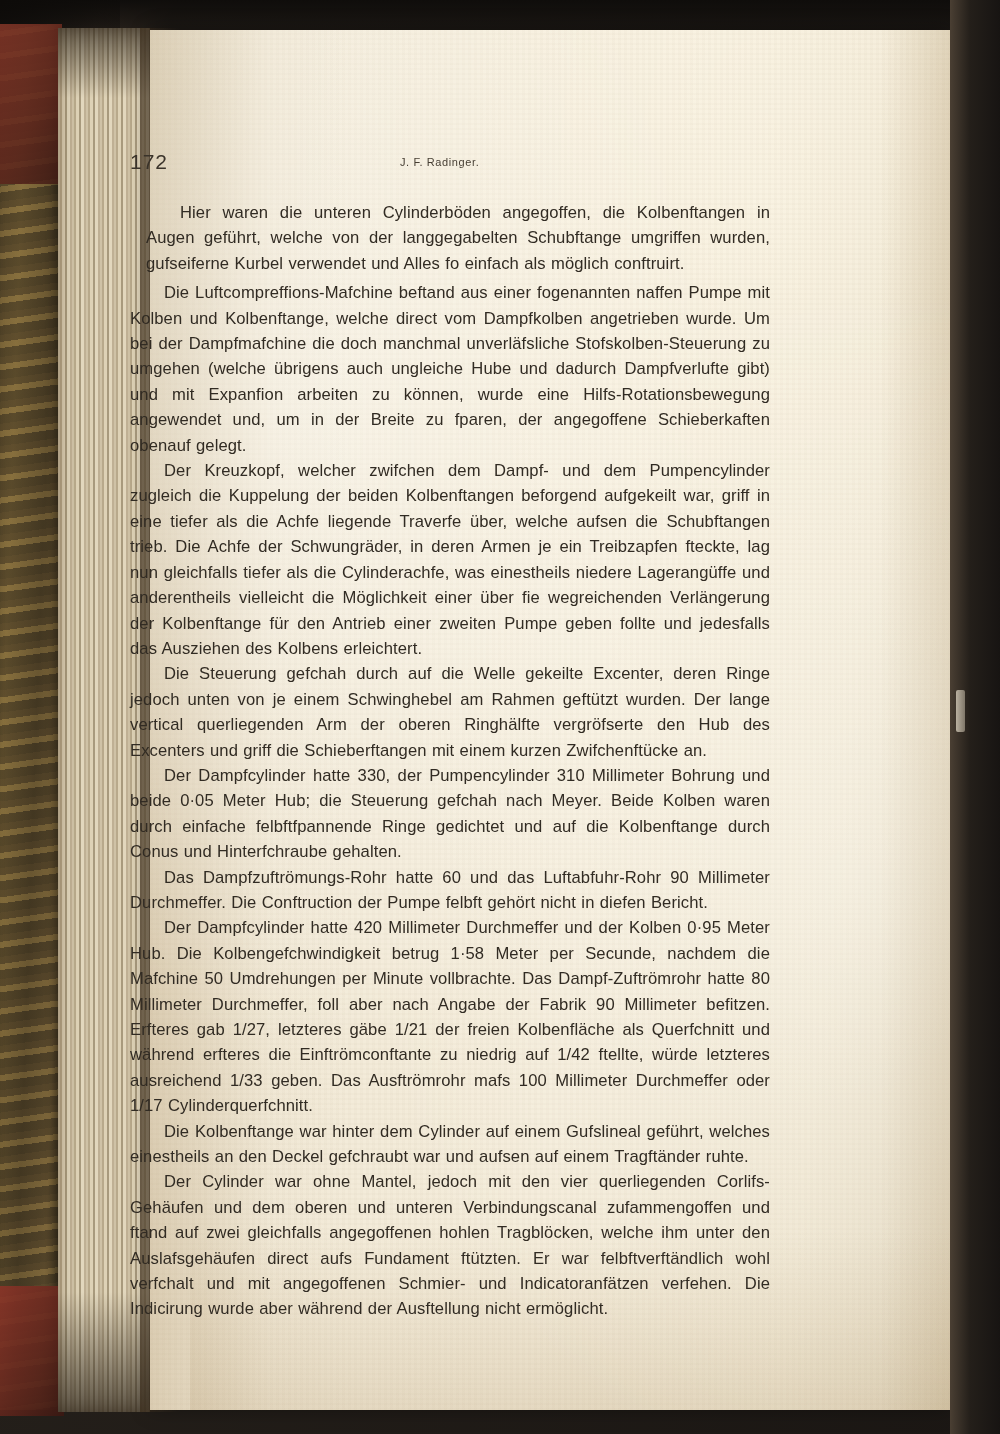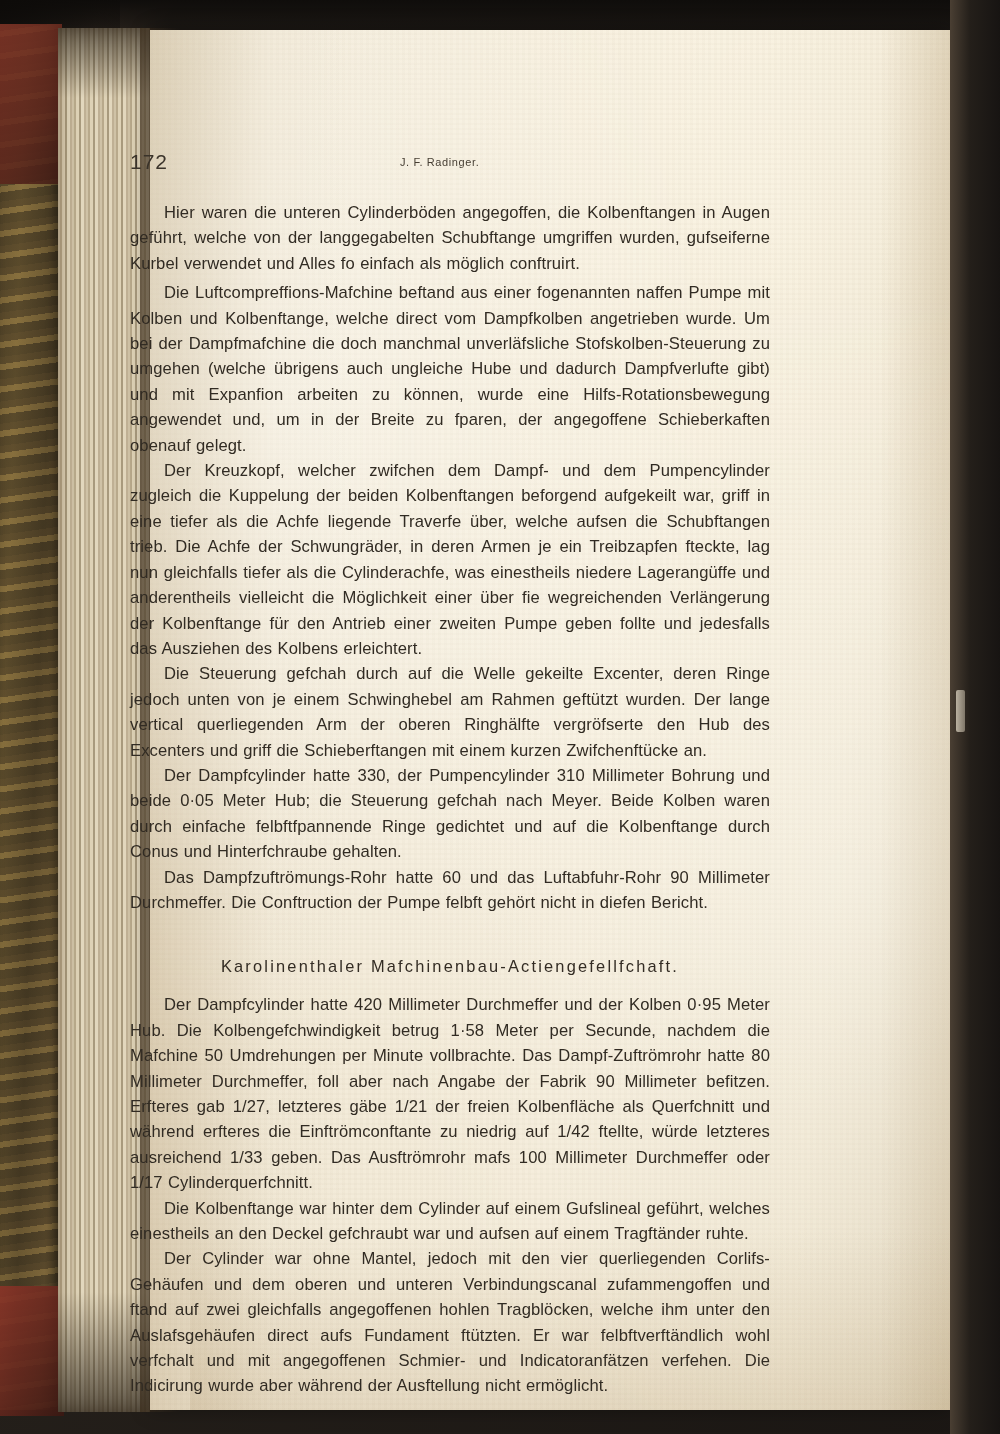--- a/index.html
+++ b/index.html
@@ -162,20 +162,21 @@
     text-indent: 34px;
     text-align: justify;
     font-size: 16.6px;
     line-height: 25.4px;
     color: #312b23;
     letter-spacing: 0.1px;
     word-spacing: 0.6px;
   }
   p.para.first {
     margin-top: 16px;
+    padding-left: 16px;
   }
   p.para.gap {
     margin-top: 4px;
   }
   .section-head {
     margin: 42px 0 16px 0;
     text-align: center;
     font-size: 16.4px;
     letter-spacing: 2.2px;
     color: #332c24;
@@ -224,21 +225,20 @@
       <div class="running-head">J. F. Radinger.</div>
     </div>
 
     <p class="para first">Hier waren die unteren Cylinderböden angegoffen, die Kolbenftangen in Augen geführt, welche von der langgegabelten Schubftange umgriffen wurden, gufseiferne Kurbel verwendet und Alles fo einfach als möglich conftruirt.</p>
     <p class="para gap">Die Luftcompreffions-Mafchine beftand aus einer fogenannten naffen Pumpe mit Kolben und Kolbenftange, welche direct vom Dampfkolben angetrieben wurde. Um bei der Dampfmafchine die doch manchmal unverläfsliche Stofskolben-Steuerung zu umgehen (welche übrigens auch ungleiche Hube und dadurch Dampfverlufte gibt) und mit Expanfion arbeiten zu können, wurde eine Hilfs-Rotationsbewegung angewendet und, um in der Breite zu fparen, der angegoffene Schieberkaften obenauf gelegt.</p>
     <p class="para">Der Kreuzkopf, welcher zwifchen dem Dampf- und dem Pumpencylinder zugleich die Kuppelung der beiden Kolbenftangen beforgend aufgekeilt war, griff in eine tiefer als die Achfe liegende Traverfe über, welche aufsen die Schubftangen trieb. Die Achfe der Schwungräder, in deren Armen je ein Treibzapfen fteckte, lag nun gleichfalls tiefer als die Cylinderachfe, was einestheils niedere Lagerangüffe und anderentheils vielleicht die Möglichkeit einer über fie wegreichenden Verlängerung der Kolbenftange für den Antrieb einer zweiten Pumpe geben follte und jedesfalls das Ausziehen des Kolbens erleichtert.</p>
     <p class="para">Die Steuerung gefchah durch auf die Welle gekeilte Excenter, deren Ringe jedoch unten von je einem Schwinghebel am Rahmen geftützt wurden. Der lange vertical querliegenden Arm der oberen Ringhälfte vergröfserte den Hub des Excenters und griff die Schieberftangen mit einem kurzen Zwifchenftücke an.</p>
     <p class="para">Der Dampfcylinder hatte 330, der Pumpencylinder 310 Millimeter Bohrung und beide 0·05 Meter Hub; die Steuerung gefchah nach Meyer. Beide Kolben waren durch einfache felbftfpannende Ringe gedichtet und auf die Kolbenftange durch Conus und Hinterfchraube gehalten.</p>
     <p class="para">Das Dampfzuftrömungs-Rohr hatte 60 und das Luftabfuhr-Rohr 90 Millimeter Durchmeffer. Die Conftruction der Pumpe felbft gehört nicht in diefen Bericht.</p>
 
-    <div class="section-head">Karolinenthaler Mafchinenbau-Actiengefellfchaft.</div>
 
     <p class="para">Der Dampfcylinder hatte 420 Millimeter Durchmeffer und der Kolben 0·95 Meter Hub. Die Kolbengefchwindigkeit betrug 1·58 Meter per Secunde, nachdem die Mafchine 50 Umdrehungen per Minute vollbrachte. Das Dampf-Zuftrömrohr hatte 80 Millimeter Durchmeffer, foll aber nach Angabe der Fabrik 90 Millimeter befitzen. Erfteres gab 1/27, letzteres gäbe 1/21 der freien Kolbenfläche als Querfchnitt und während erfteres die Einftrömconftante zu niedrig auf 1/42 ftellte, würde letzteres ausreichend 1/33 geben. Das Ausftrömrohr mafs 100 Millimeter Durchmeffer oder 1/17 Cylinderquerfchnitt.</p>
     <p class="para">Die Kolbenftange war hinter dem Cylinder auf einem Gufslineal geführt, welches einestheils an den Deckel gefchraubt war und aufsen auf einem Tragftänder ruhte.</p>
     <p class="para">Der Cylinder war ohne Mantel, jedoch mit den vier querliegenden Corlifs-Gehäufen und dem oberen und unteren Verbindungscanal zufammengoffen und ftand auf zwei gleichfalls angegoffenen hohlen Tragblöcken, welche ihm unter den Auslafsgehäufen direct aufs Fundament ftützten. Er war felbftverftändlich wohl verfchalt und mit angegoffenen Schmier- und Indicatoranfätzen verfehen. Die Indicirung wurde aber während der Ausftellung nicht ermöglicht.</p>
   </div>
 
   <div class="right-dark"></div>
   <div class="right-clip"></div>
 </div>
 

